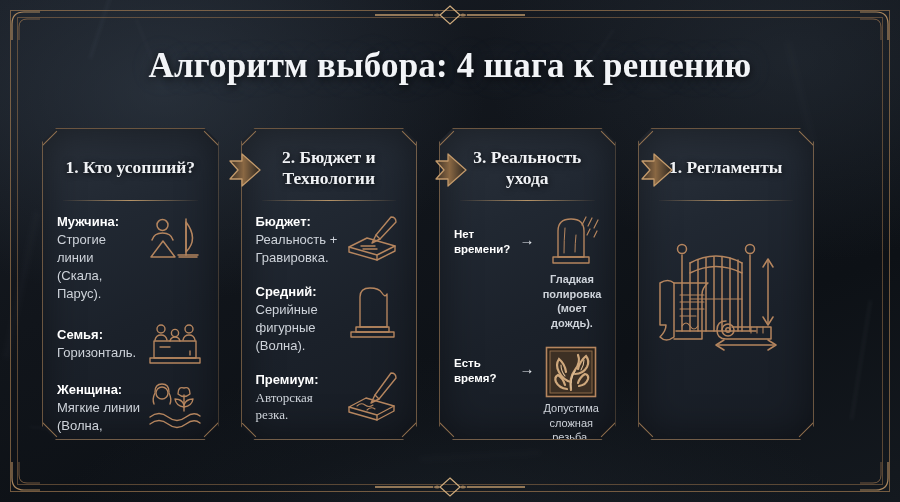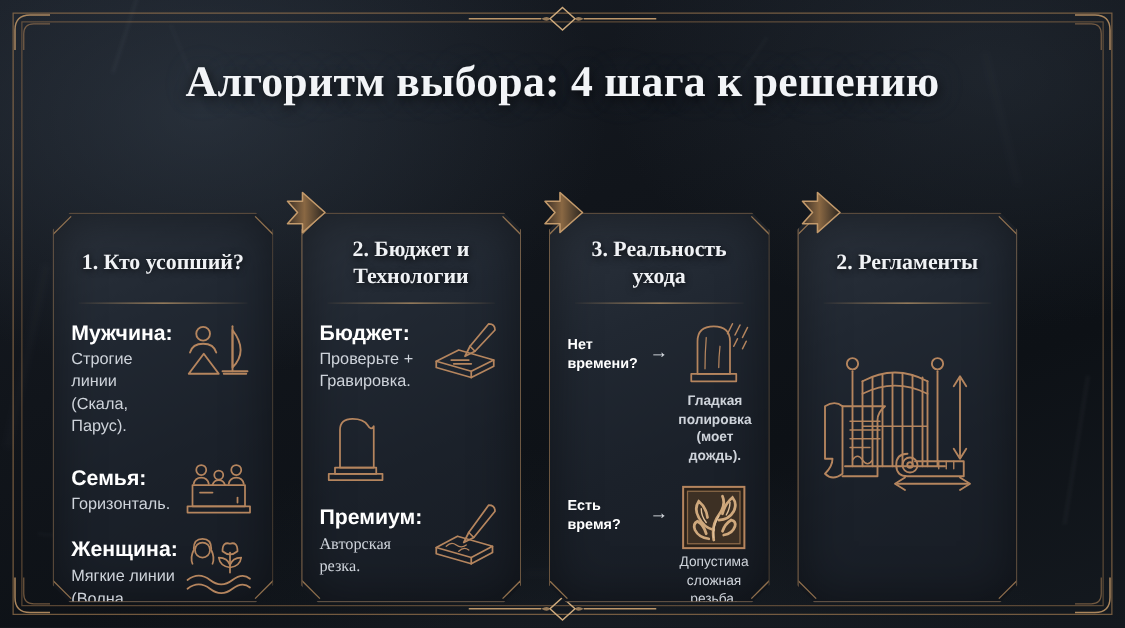--- a/index.html
+++ b/index.html
@@ -47,21 +47,21 @@
     font-family:"Liberation Serif", serif;
     font-size:35px; font-weight:700; letter-spacing:0.2px;
     color:#f2f4f7;
     text-shadow:0 2px 10px rgba(0,0,0,0.85), 0 0 28px rgba(160,185,215,0.18);
   }
 
   
   #cards {
     position:absolute; left:42px; top:128px;
     width:772px; height:312px;
-    display:flex; gap:22px;margin-top:42px;
+    display:flex; gap:22px;
   }
   .card {
     position:relative;
     flex:1 1 0; min-width:0; height:100%;
     background:
       linear-gradient(157deg, #2b323c 0%, #212832 30%, #1b212a 62%, #171c24 100%);
     border:1px solid rgba(174,131,85,0.55);
     clip-path:polygon(14px 0, calc(100% - 14px) 0, 100% 14px, 100% calc(100% - 14px),
                       calc(100% - 14px) 100%, 14px 100%, 0 calc(100% - 14px), 0 14px);
     box-shadow:inset 0 0 40px rgba(0,0,0,0.45);
@@ -84,21 +84,21 @@
     display:flex; align-items:center; justify-content:center;
   }
   .divider {
     height:1px; margin:9px 6px 12px;
     background:linear-gradient(90deg, rgba(160,118,76,0.05) 0%, rgba(208,166,112,0.85) 50%, rgba(160,118,76,0.05) 100%);
   }
 
   
   .row { display:flex; align-items:flex-start; gap:4px; margin-bottom:9px; }
   .row-txt { flex:1 1 auto; min-width:0; }
-  .lbl  { font-size:17px; font-weight:700; color:#ffffff; line-height:1.38; }
+  .lbl  { font-size:13px; font-weight:700; color:#ffffff; line-height:1.38; }
   .body { font-size:13px; font-weight:400; color:#ced3da; line-height:1.38; }
   .row-ico { flex:0 0 auto; width:58px; display:flex; align-items:center; justify-content:center; }
 
   
   .branch { display:flex; align-items:flex-start; gap:5px; margin-bottom:4px; }
   .branch-q { flex:0 0 58px; font-size:11.5px; font-weight:700; color:#ffffff; line-height:1.34; padding-top:14px; }
   .arrowc   { flex:0 0 20px; color:#e3e7ec; font-size:15px; padding-top:18px; text-align:center; }
   .branch-r { flex:1 1 auto; text-align:center; }
   .branch-cap { font-size:11px; color:#ced3da; line-height:1.32; margin-top:3px; }
 
@@ -243,37 +243,43 @@
       <span class="bev bev-tr"></span>
       <span class="bev bev-bl"></span>
       <span class="bev bev-br"></span>
 
       <div class="card-title">2. Бюджет и Технологии</div>
       <div class="divider"></div>
 
       <div class="row" style="margin-top:2px;">
         <div class="row-txt">
           <div class="lbl">Бюджет:</div>
-          <div class="body" style="white-space:pre-line;">Проверьте +
+          <div class="body" style="white-space:pre-line;">Реальность +
 Гравировка.</div>
         </div>
         <div class="row-ico">
           <svg width="56" height="50" viewBox="0 0 56 50" fill="none" stroke="#b5855e" stroke-width="1.4" stroke-linecap="round" stroke-linejoin="round">
             <path d="M4 34 L22 25 L50 33 L32 42 Z"></path>
             <path d="M4 34 L4 39 L32 47 L32 42"></path>
             <path d="M50 33 L50 38 L32 47"></path>
             <path d="M16 33 L30 33"></path>
             <path d="M18 36 L32 36"></path>
             <path d="M46 4 q5 0 5 5 L35 26 L31 22 Z"></path>
             <path d="M31 22 L27 30 L35 26"></path>
           </svg>
         </div>
       </div>
 
       <div class="row" style="margin-top:16px;">
+        <div class="row-txt">
+          <div class="lbl">Средний:</div>
+          <div class="body" style="white-space:pre-line;">Серийные
+фигурные
+(Волна).</div>
+        </div>
         <div class="row-ico">
           <svg width="50" height="56" viewBox="0 0 50 56" fill="none" stroke="#b5855e" stroke-width="1.4" stroke-linecap="round" stroke-linejoin="round">
             <path d="M12 44 L12 14 Q12 5 22 5 Q31 5 34 10 Q37 15 39 11 L39 44 Z"></path>
             <rect x="8" y="44" width="33" height="5"></rect>
             <rect x="3" y="49" width="43" height="5"></rect>
           </svg>
         </div>
       </div>
 
       <div class="row" style="margin-top:16px;">
@@ -358,21 +364,21 @@
         </div>
       </div>
     </div>
 
     <div class="card">
       <span class="bev bev-tl"></span>
       <span class="bev bev-tr"></span>
       <span class="bev bev-bl"></span>
       <span class="bev bev-br"></span>
 
-      <div class="card-title">2. Регламенты</div>
+      <div class="card-title">1. Регламенты</div>
       <div class="divider"></div>
 
       <div class="c4wrap">
         <div class="c4ico">
           <svg width="160" height="118" viewBox="0 0 160 118" fill="none" stroke="#b5855e" stroke-width="1.5" stroke-linecap="round" stroke-linejoin="round">
 
             <path d="M36 102 L36 26"></path>
             <circle cx="36" cy="20" r="4.5"></circle>
             <path d="M104 102 L104 26"></path>
             <circle cx="104" cy="20" r="4.5"></circle>

